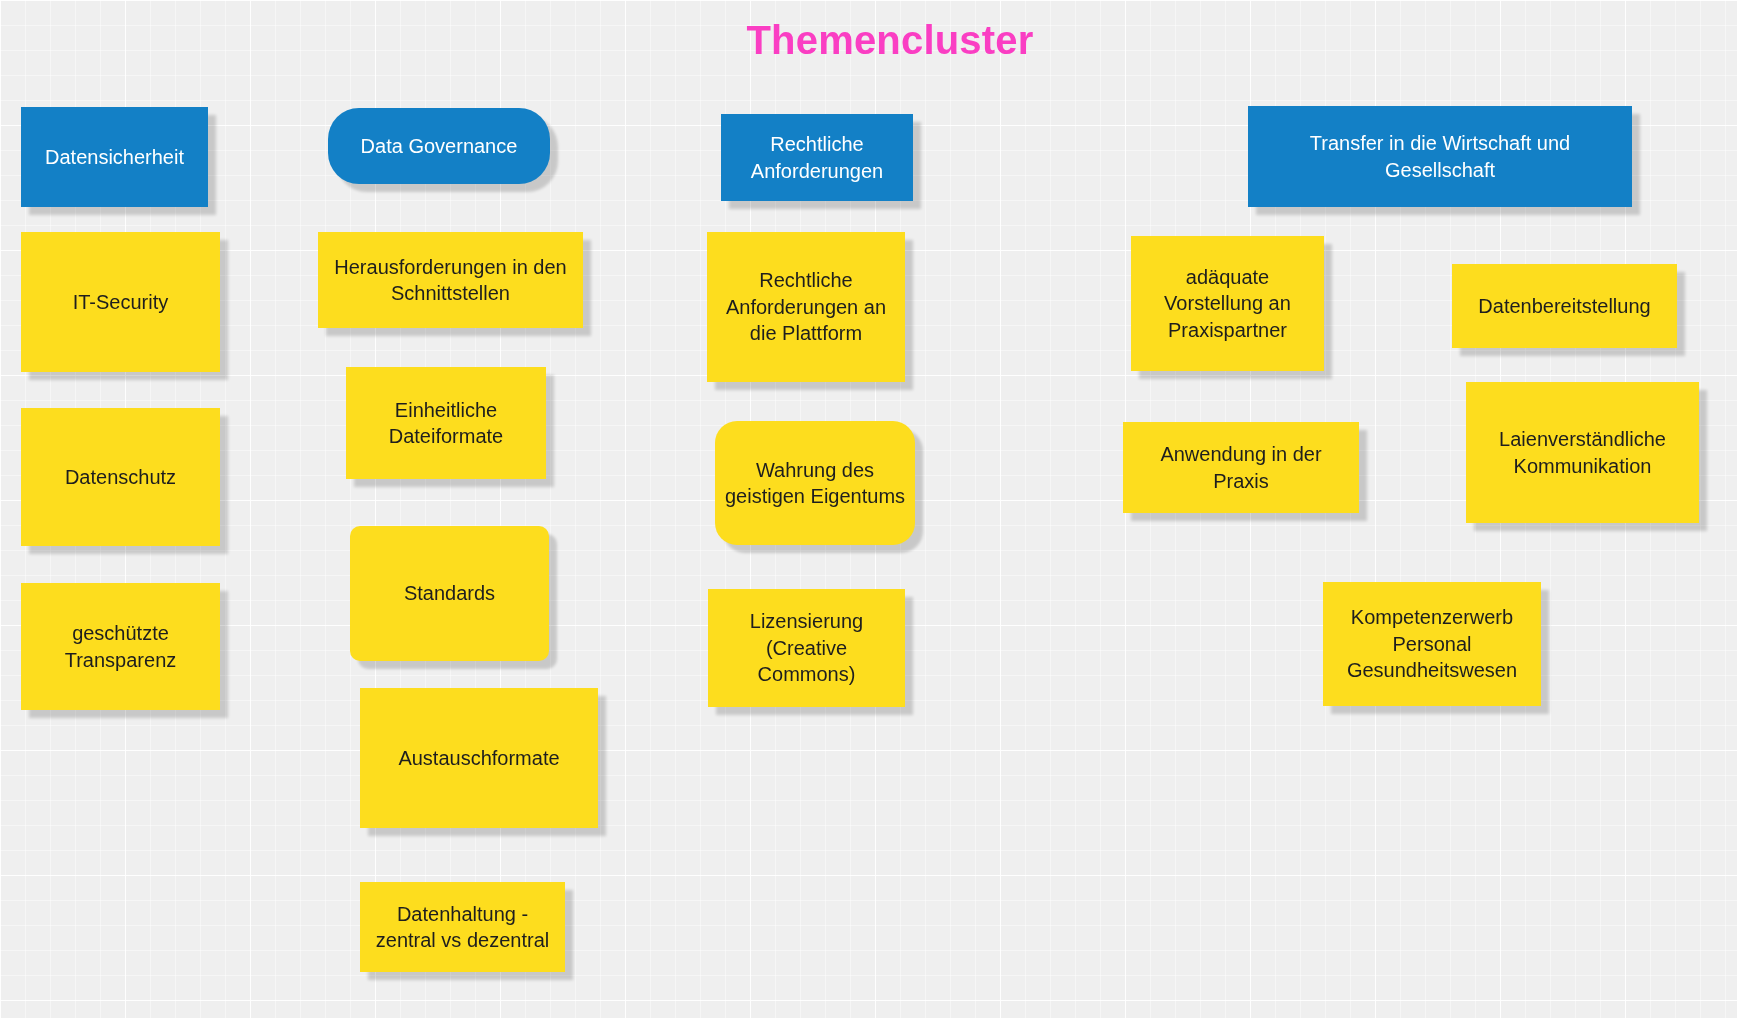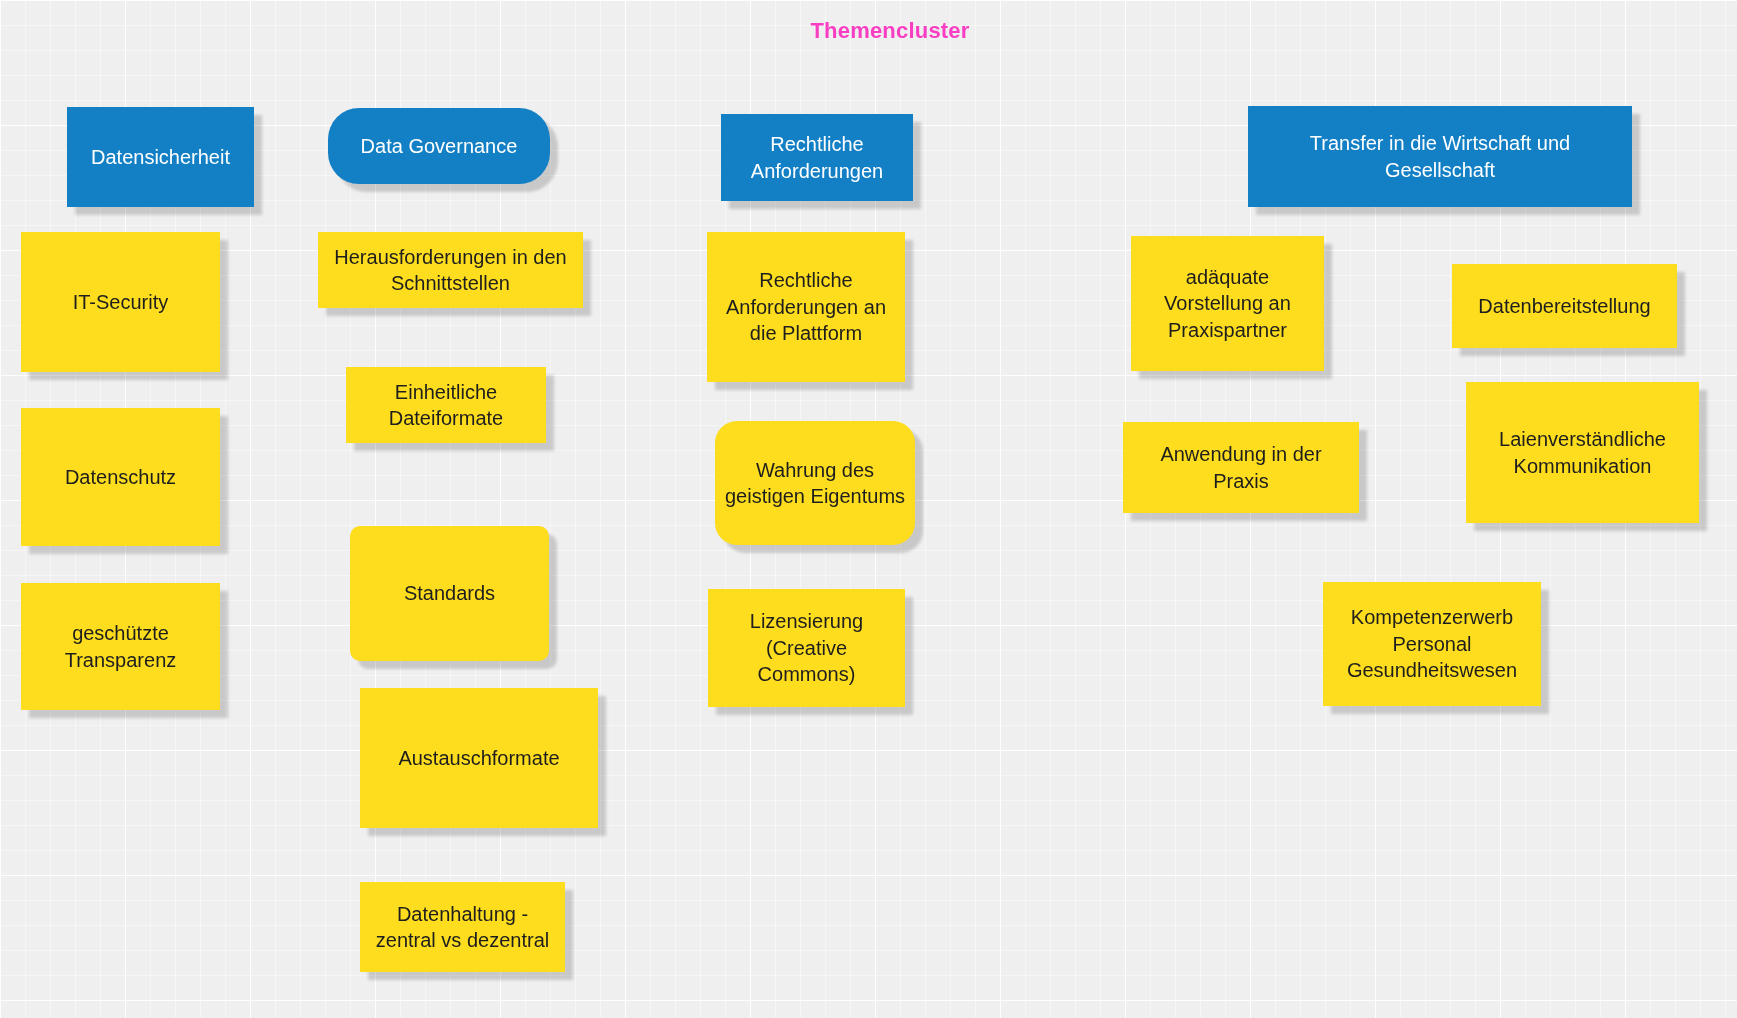--- a/index.html
+++ b/index.html
@@ -23,21 +23,21 @@
       linear-gradient(to bottom, rgba(255,255,255,0.45) 1px, transparent 1px);
     background-size: 125px 125px, 125px 125px, 25px 25px, 25px 25px;
   }
 
   .board-title {
     position: absolute;
     left: 690px;
     top: 18px;
     width: 400px;
     text-align: center;
-    font-size: 22px;
+    font-size: 40px;
     font-weight: bold;
     color: #fa3ec3;
     letter-spacing: 0.2px;
   }
 
   .card {
     position: absolute;
     display: flex;
     align-items: center;
     justify-content: center;
@@ -60,28 +60,28 @@
     color: #1e1e1e;
   }
 </style>
 </head>
 <body>
 
 <div class="canvas">
 
   <div class="board-title">Themencluster</div>
 
-  <div class="card header-card" style="left:21px; top:107px; width:187px; height:100px;margin-left:46px;">Datensicherheit</div>
+  <div class="card header-card" style="left:21px; top:107px; width:187px; height:100px;">Datensicherheit</div>
   <div class="card note-card" style="left:21px; top:232px; width:199px; height:140px;text-align:center;">IT-Security</div>
   <div class="card note-card" style="left:21px; top:408px; width:199px; height:138px;">Datenschutz</div>
   <div class="card note-card" style="left:21px; top:583px; width:199px; height:127px;">geschützte Transparenz</div>
 
   <div class="card header-card" style="left:328px; top:108px; width:222px; height:76px;border-radius:31px;">Data Governance</div>
-  <div class="card note-card" style="left:318px; top:232px; width:265px; height:76px;">Herausforderungen in den Schnittstellen</div>
-  <div class="card note-card" style="left:346px; top:367px; width:200px; height:76px;">Einheitliche Dateiformate</div>
+  <div class="card note-card" style="left:318px; top:232px; width:265px; height:96px;">Herausforderungen in den Schnittstellen</div>
+  <div class="card note-card" style="left:346px; top:367px; width:200px; height:112px;">Einheitliche Dateiformate</div>
   <div class="card note-card" style="left:350px; top:526px; width:199px; height:135px;border-radius:10px;">Standards</div>
   <div class="card note-card" style="left:360px; top:688px; width:238px; height:140px;">Austauschformate</div>
   <div class="card note-card" style="left:360px; top:882px; width:205px; height:90px;text-align:center;">Datenhaltung - zentral vs dezentral</div>
 
   <div class="card header-card" style="left:721px; top:114px; width:192px; height:87px;">Rechtliche Anforderungen</div>
   <div class="card note-card" style="left:707px; top:232px; width:198px; height:150px;">Rechtliche Anforderungen an die Plattform</div>
   <div class="card note-card" style="left:715px; top:421px; width:200px; height:124px;border-radius:22px;">Wahrung des geistigen Eigentums</div>
   <div class="card note-card" style="left:708px; top:589px; width:197px; height:118px;">Lizensierung (Creative Commons)</div>
 
   <div class="card header-card" style="left:1248px; top:106px; width:384px; height:101px;">Transfer in die Wirtschaft und Gesellschaft</div>

